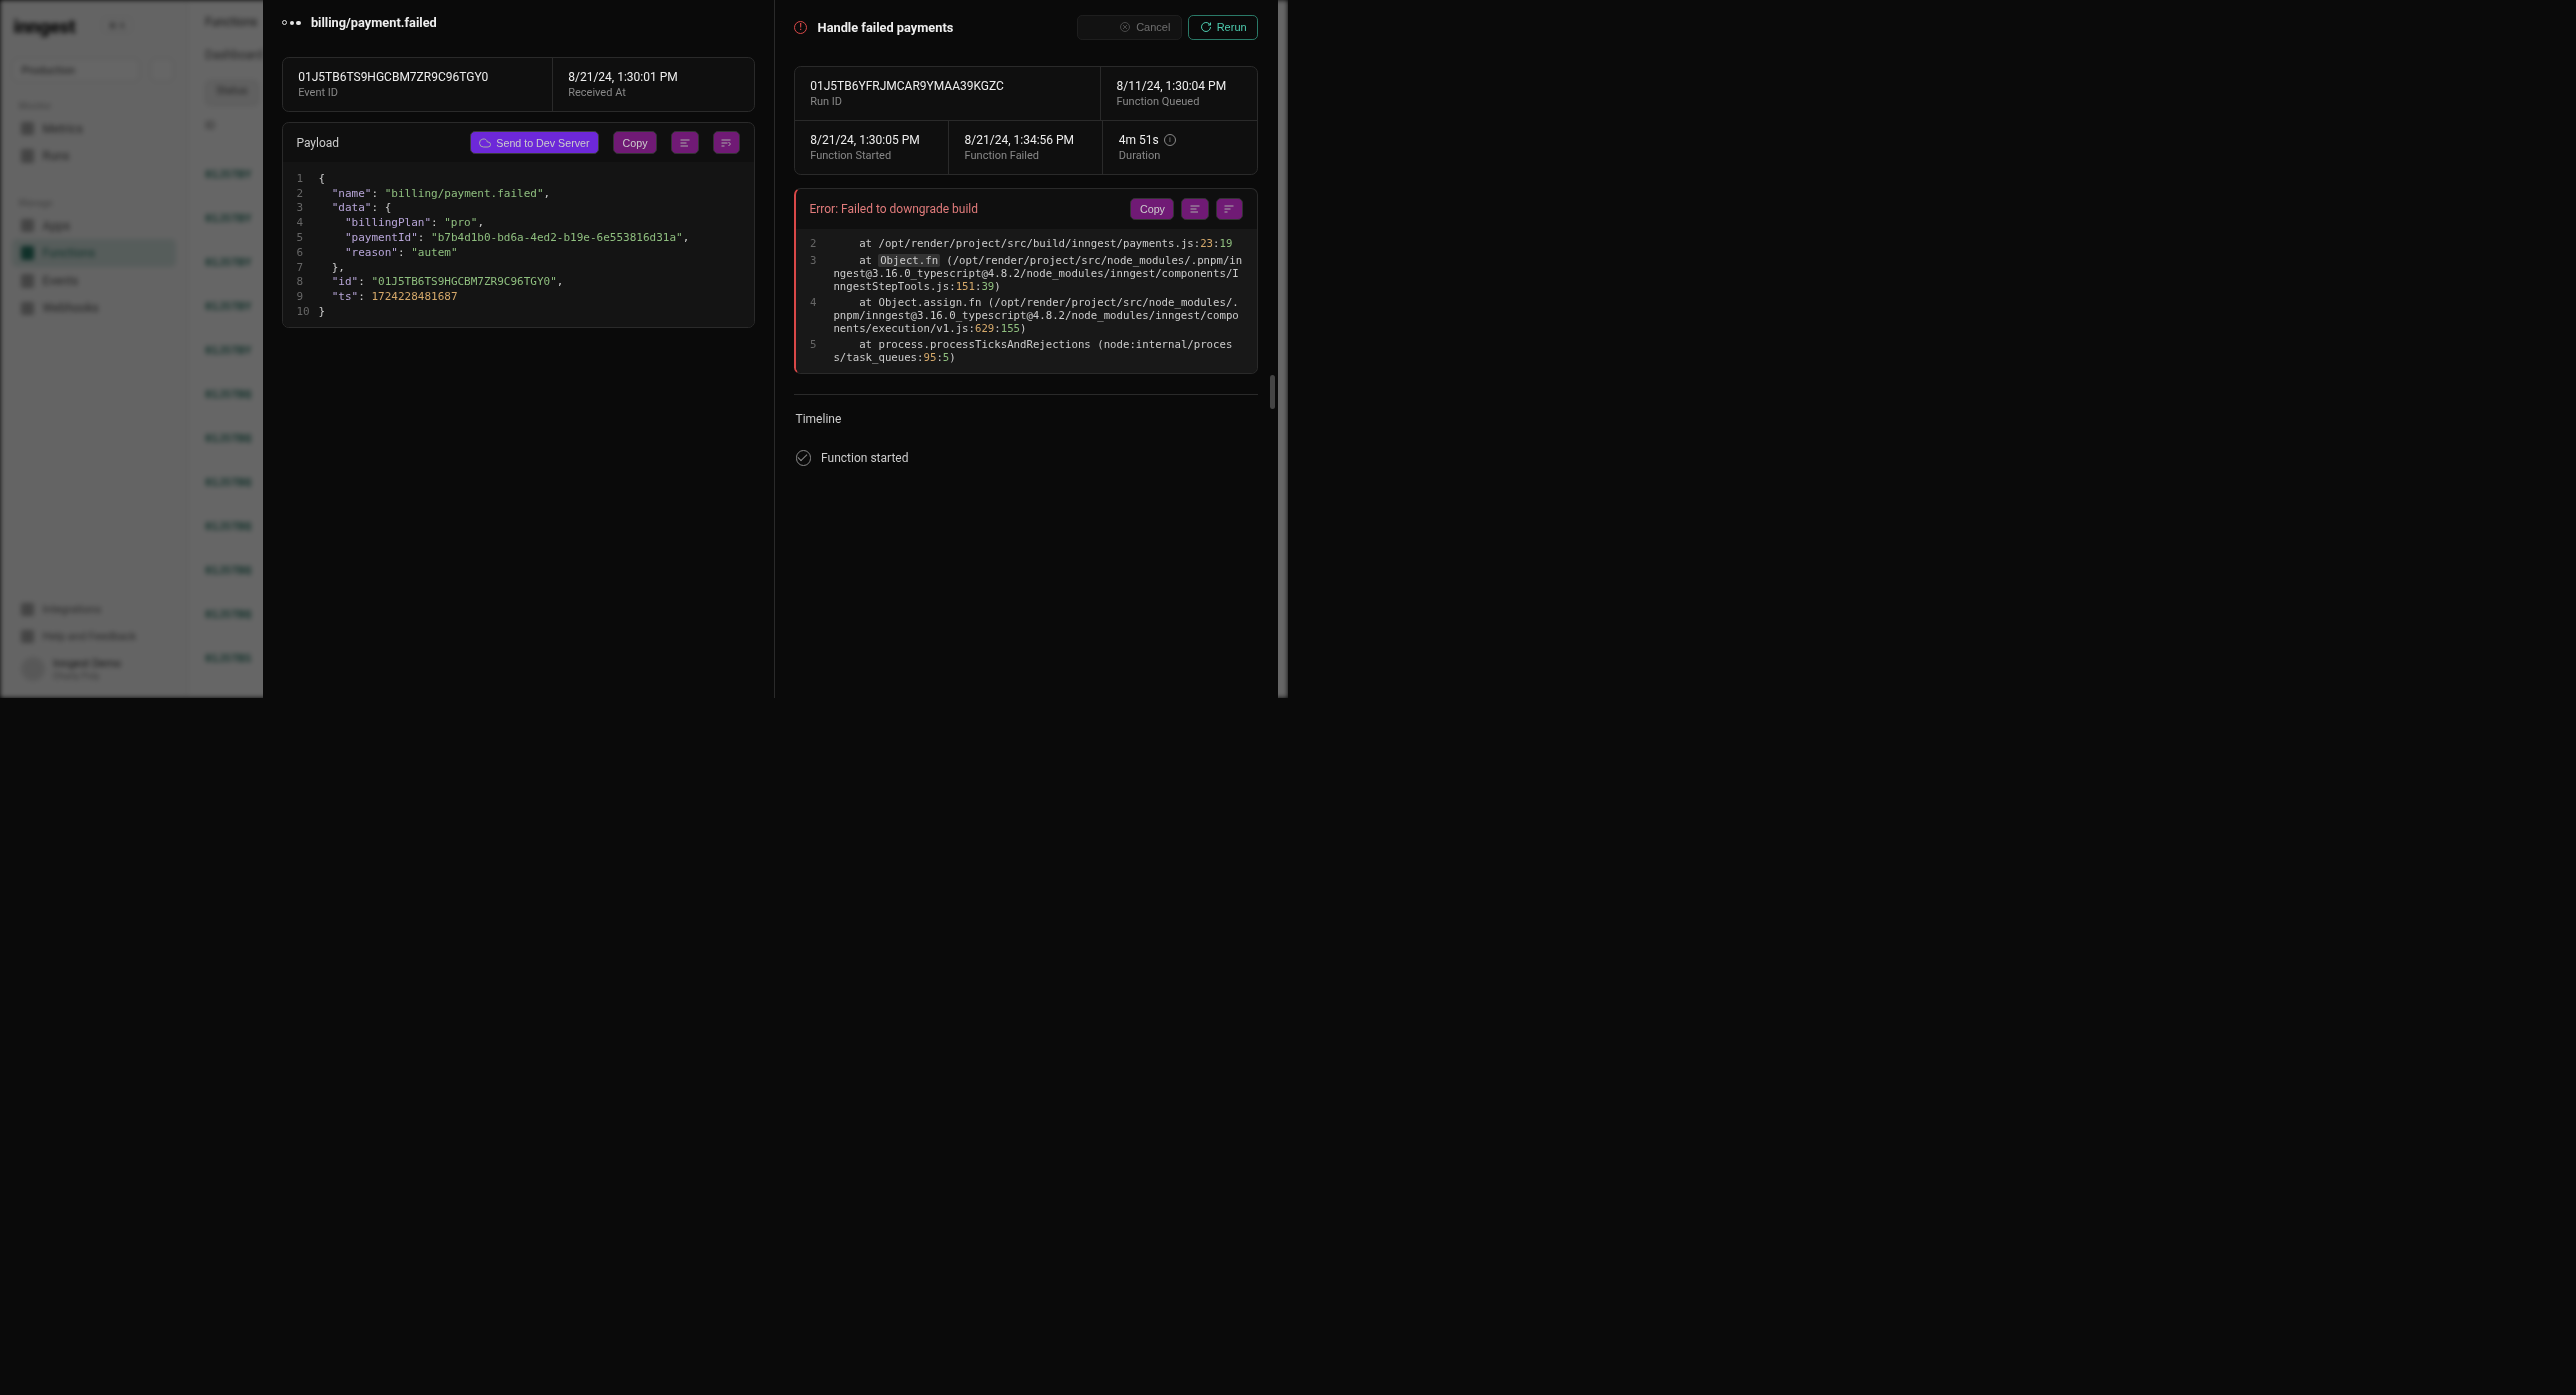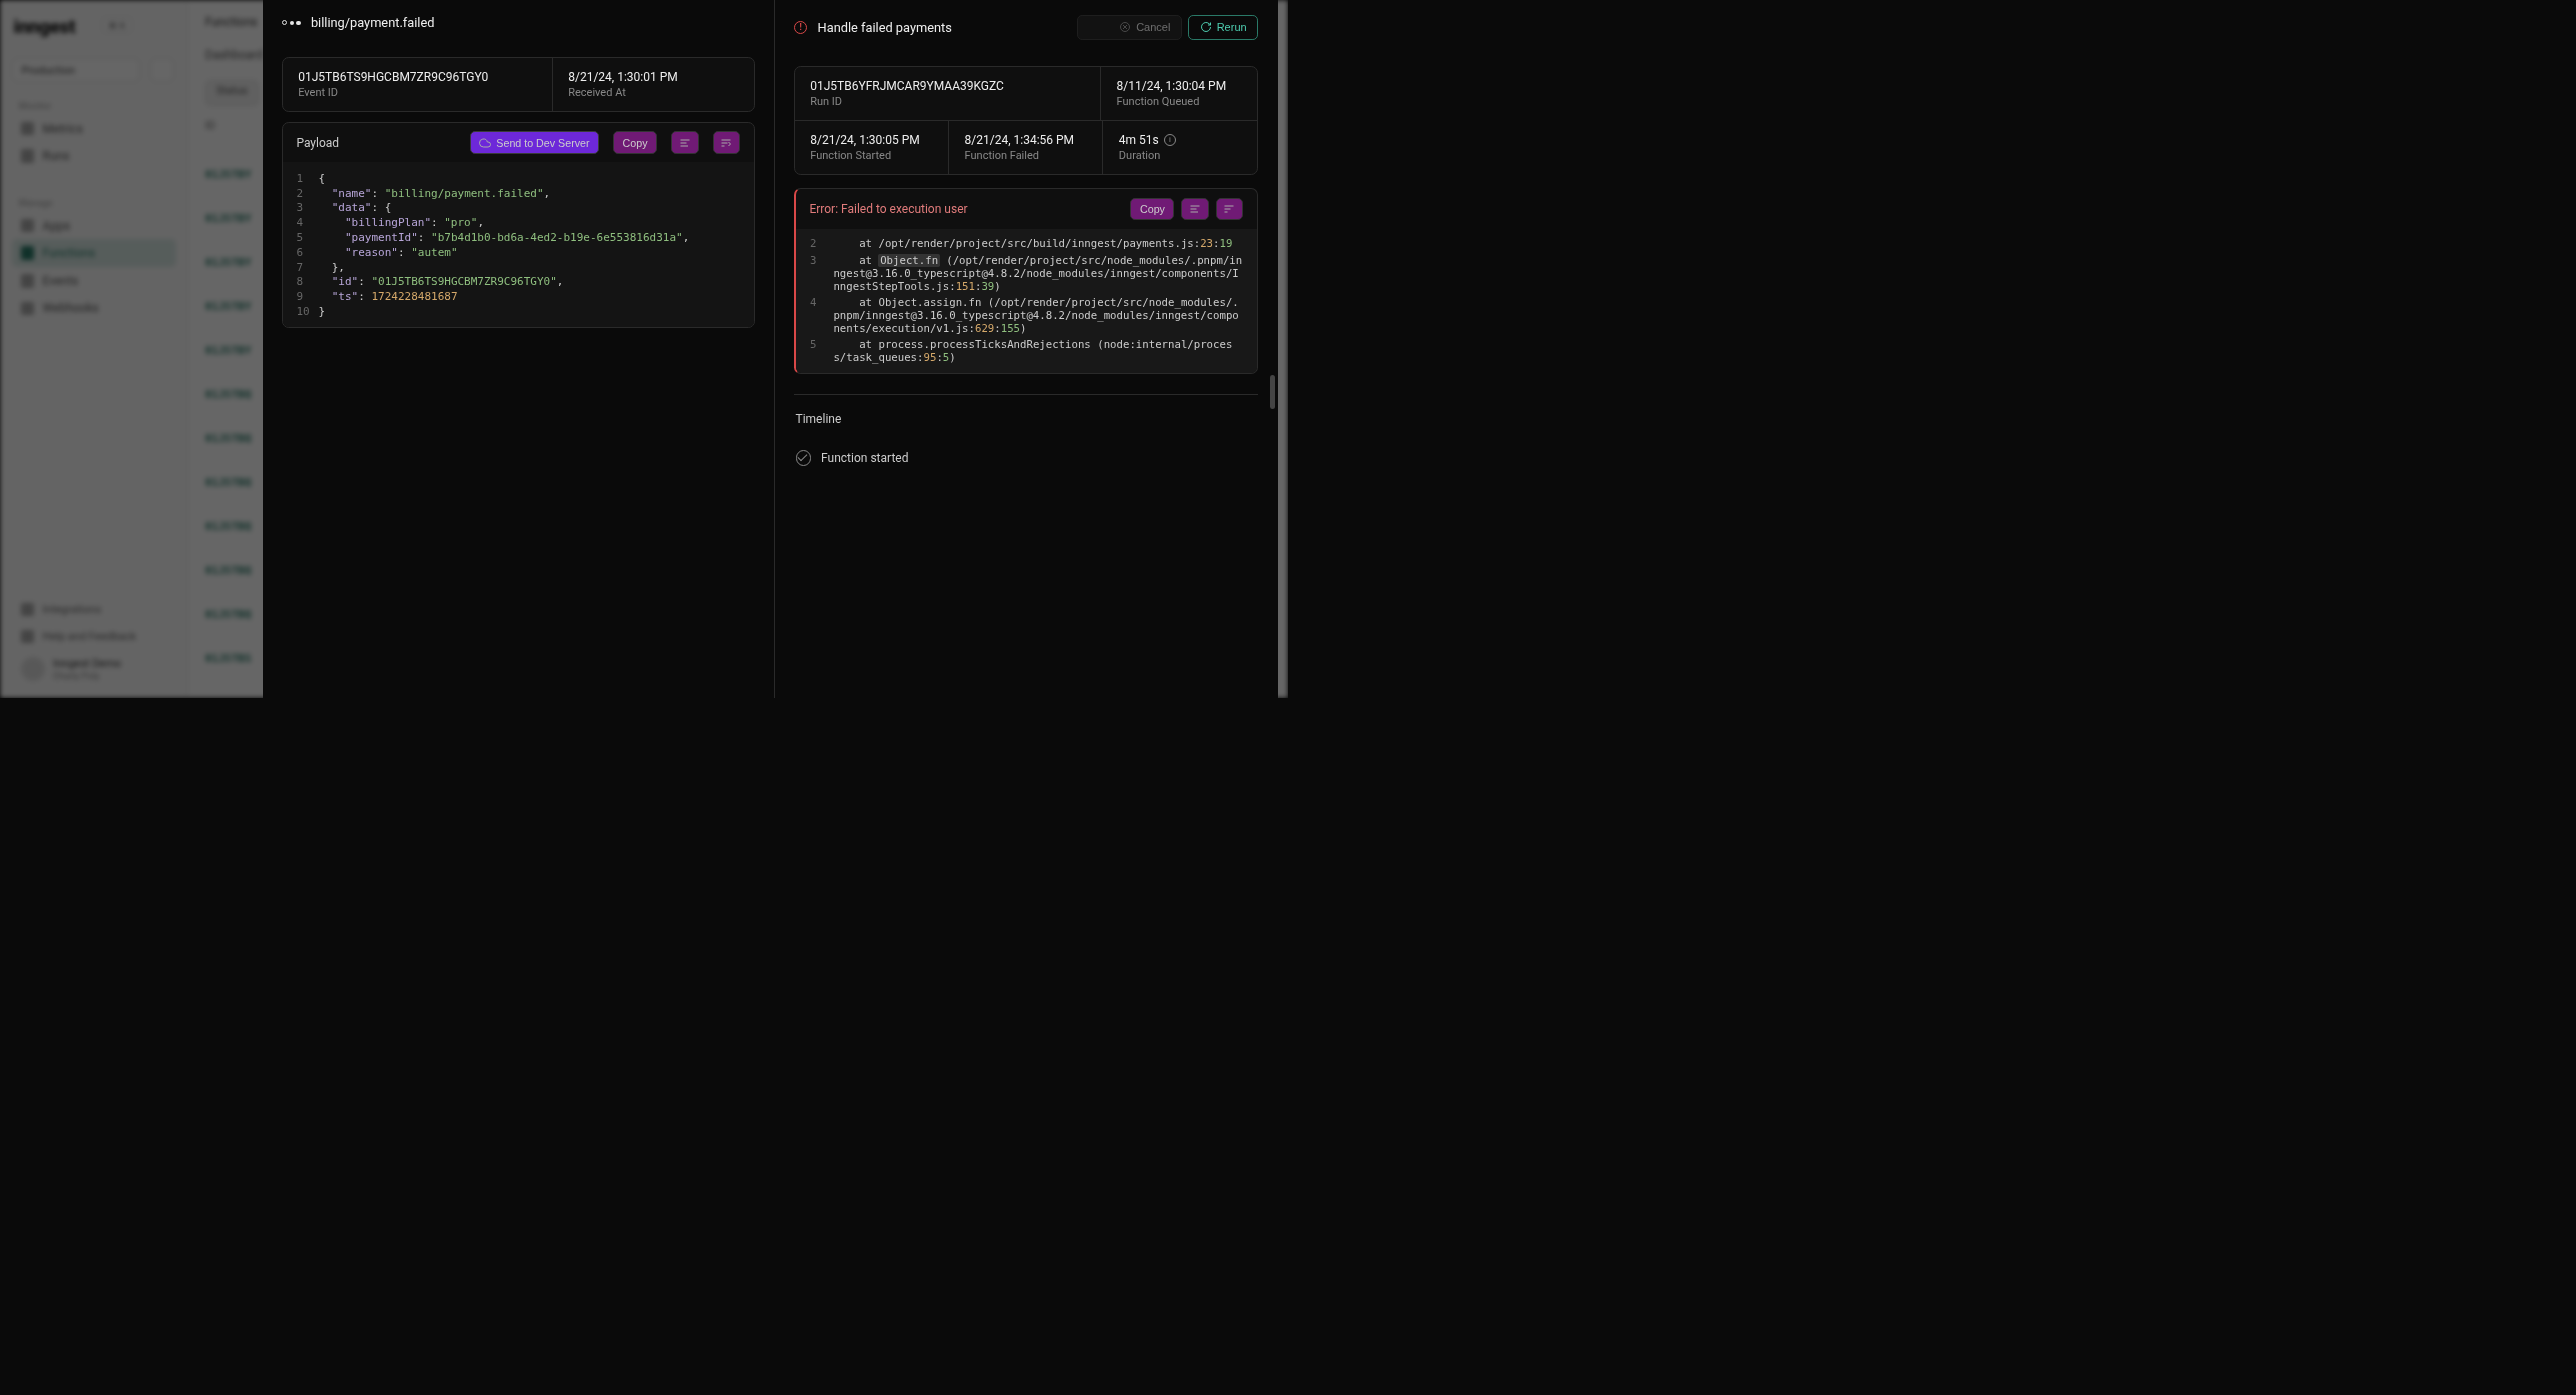--- a/index.html
+++ b/index.html
@@ -197,21 +197,21 @@
   border-bottom: 0.9px solid transparent;
 }
 .dots-icon {
   display: flex; gap: 2.6px;
   align-items: center;
 }
 .dots-icon span {
   width: 4.3px; height: 4.3px; border-radius: 50%; background: #e5e5e5;
 }
 .dots-icon span:first-child { background: transparent; border: 1.3px solid #e5e5e5; width: 5.1px; height: 5.1px; }
-.phdr-title { font-size: 12.8px; font-weight: 400; color: #eee; }
+.phdr-title { font-size: 12.8px; font-weight: 700; color: #eee; }
 
 .alert-icon {
   width: 13.6px; height: 13.6px;
   border: 1.3px solid #d94848;
   border-radius: 50%;
   position: relative;
 }
 .alert-icon::before {
   content: "!";
   position: absolute;
@@ -637,21 +637,21 @@
               <span>4m 51s</span> 
               <span class="info-icon">i</span>
             </div>
           <div class="meta-label">Duration</div>
         </div>
       </div>
     </div>
 
     <div class="error-card">
       <div class="error-hdr">
-        <span class="error-title">Error: Failed to execution user</span>
+        <span class="error-title">Error: Failed to downgrade build</span>
         <span class="spacer" style="flex:1"></span>
         <button class="btn-sm">
             <span>Copy</span>
           </button>
         <button class="btn-sm btn-icon-only">
           <svg class="icon-svg" viewBox="0 0 24 24" fill="none" stroke="#aaa" stroke-width="2">
               <line x1="3" y1="6" x2="21" y2="6"></line>
               <line x1="3" y1="12" x2="15" y2="12"></line>
               <line x1="3" y1="18" x2="18" y2="18"></line>
             </svg>

